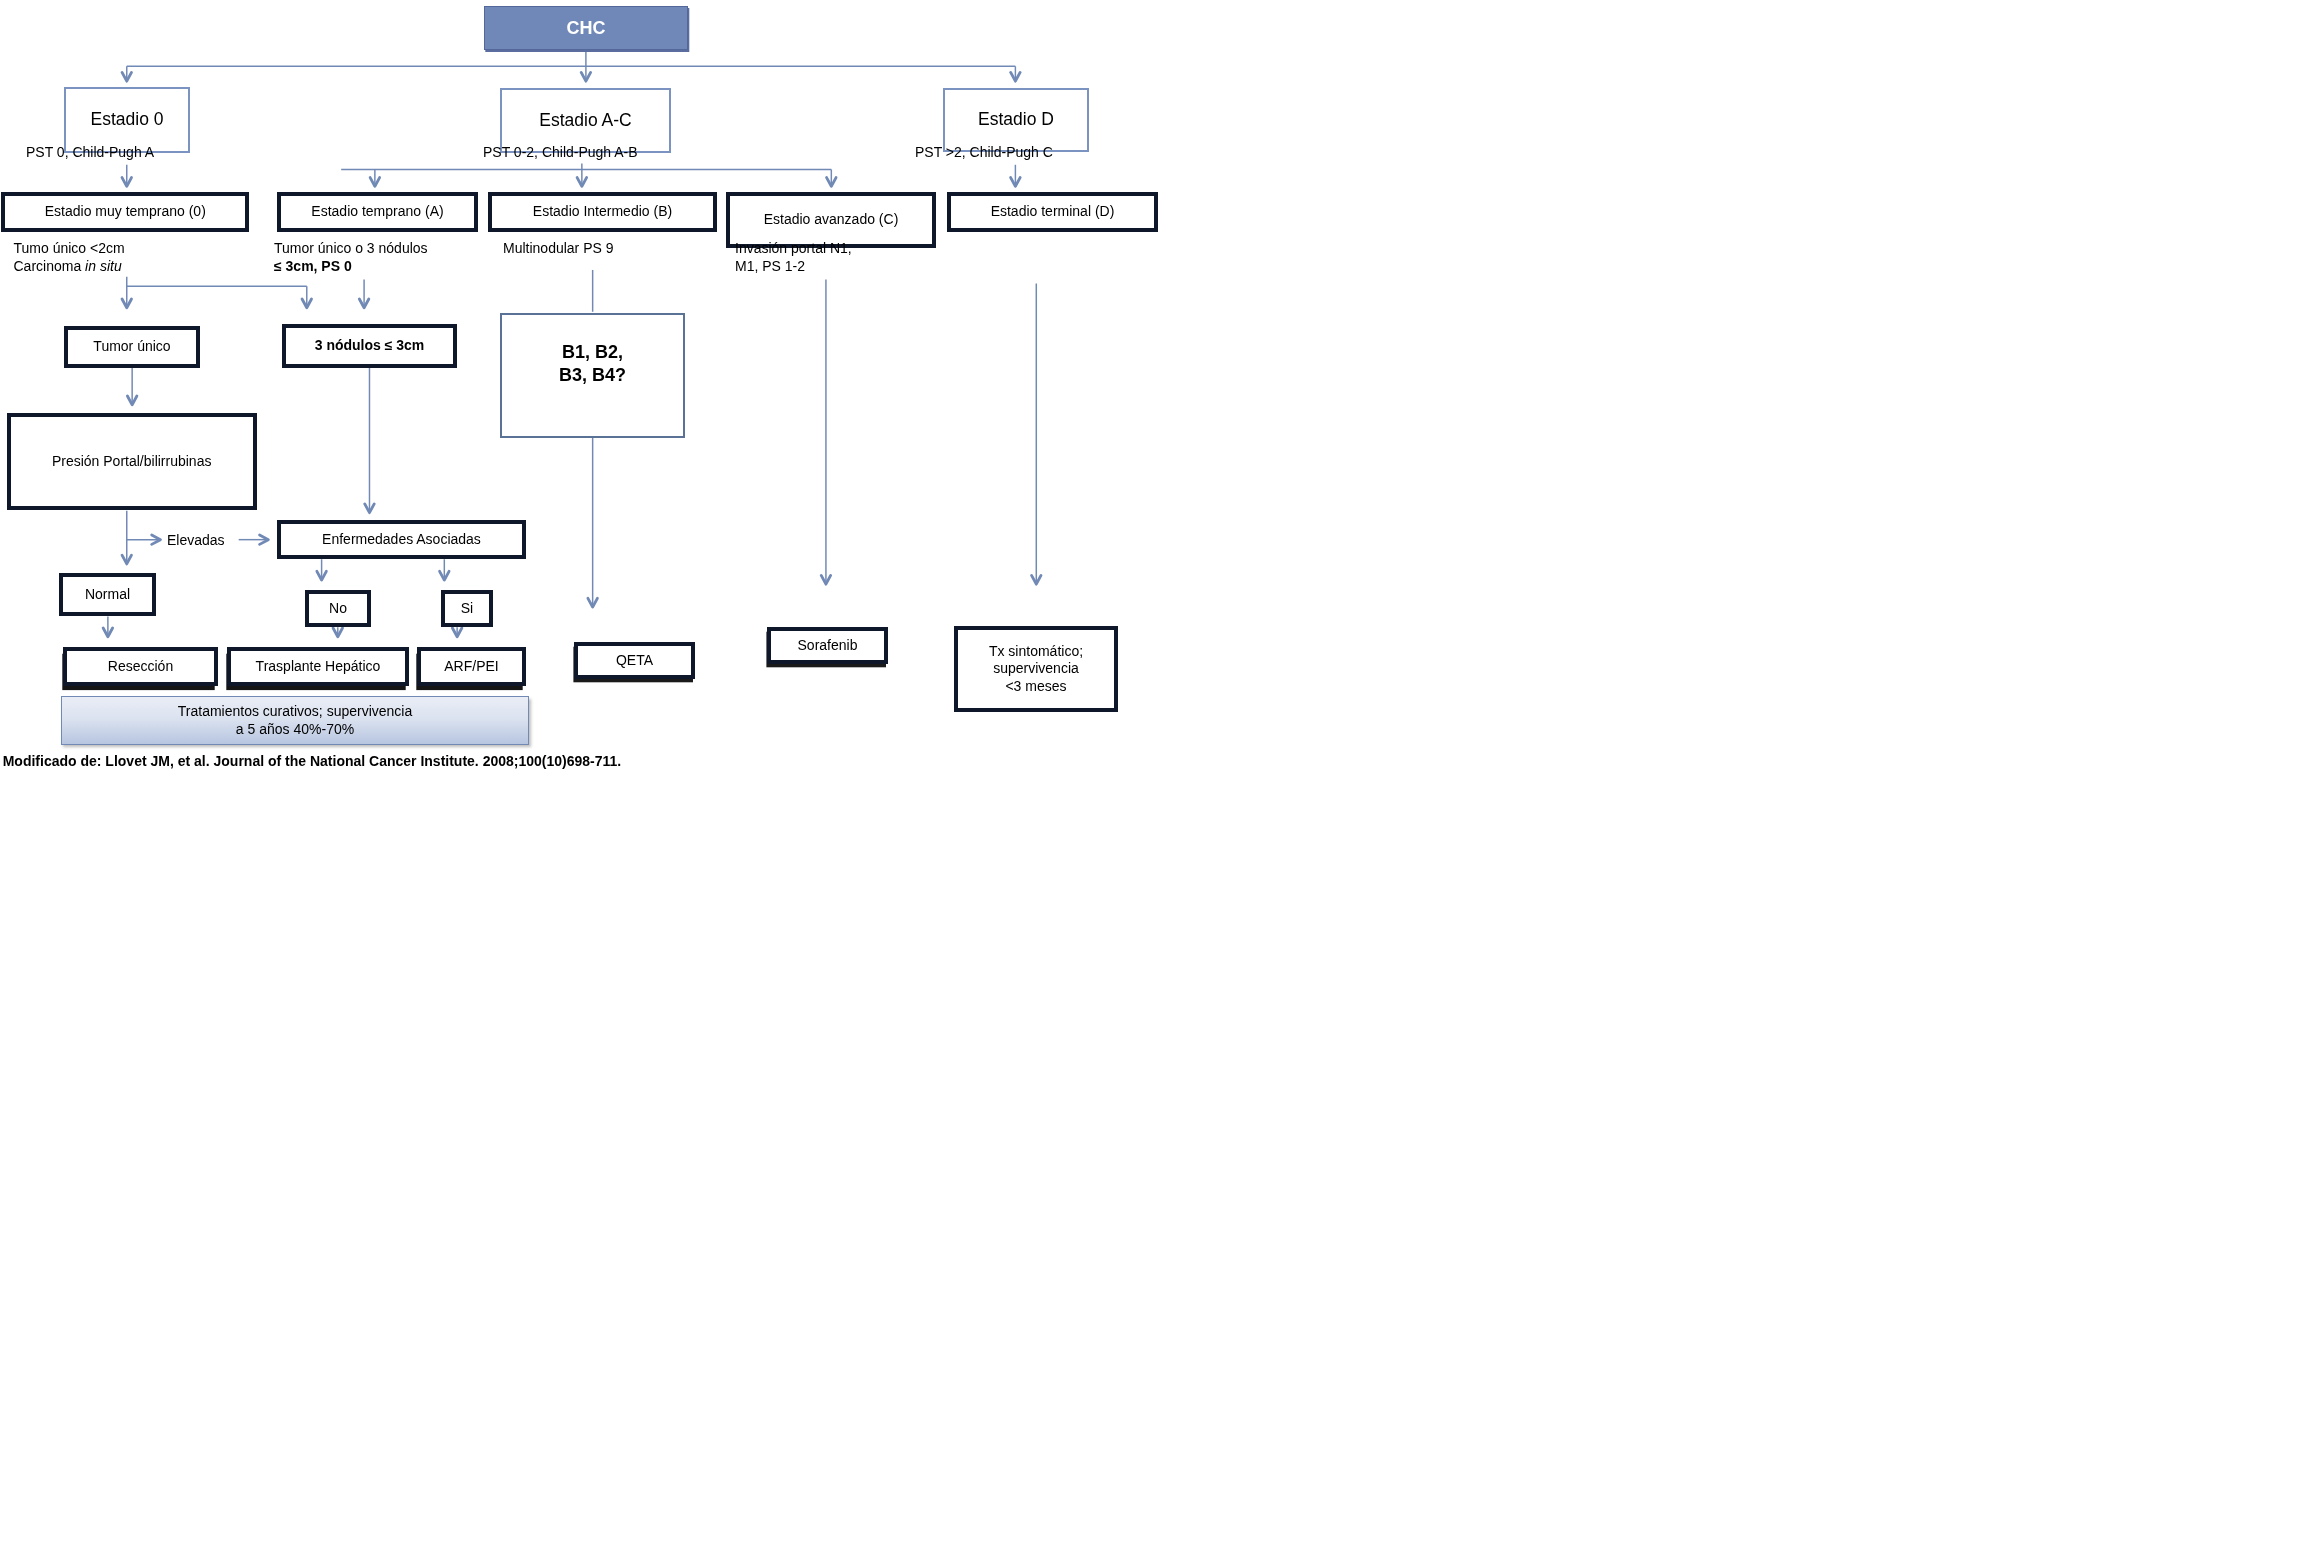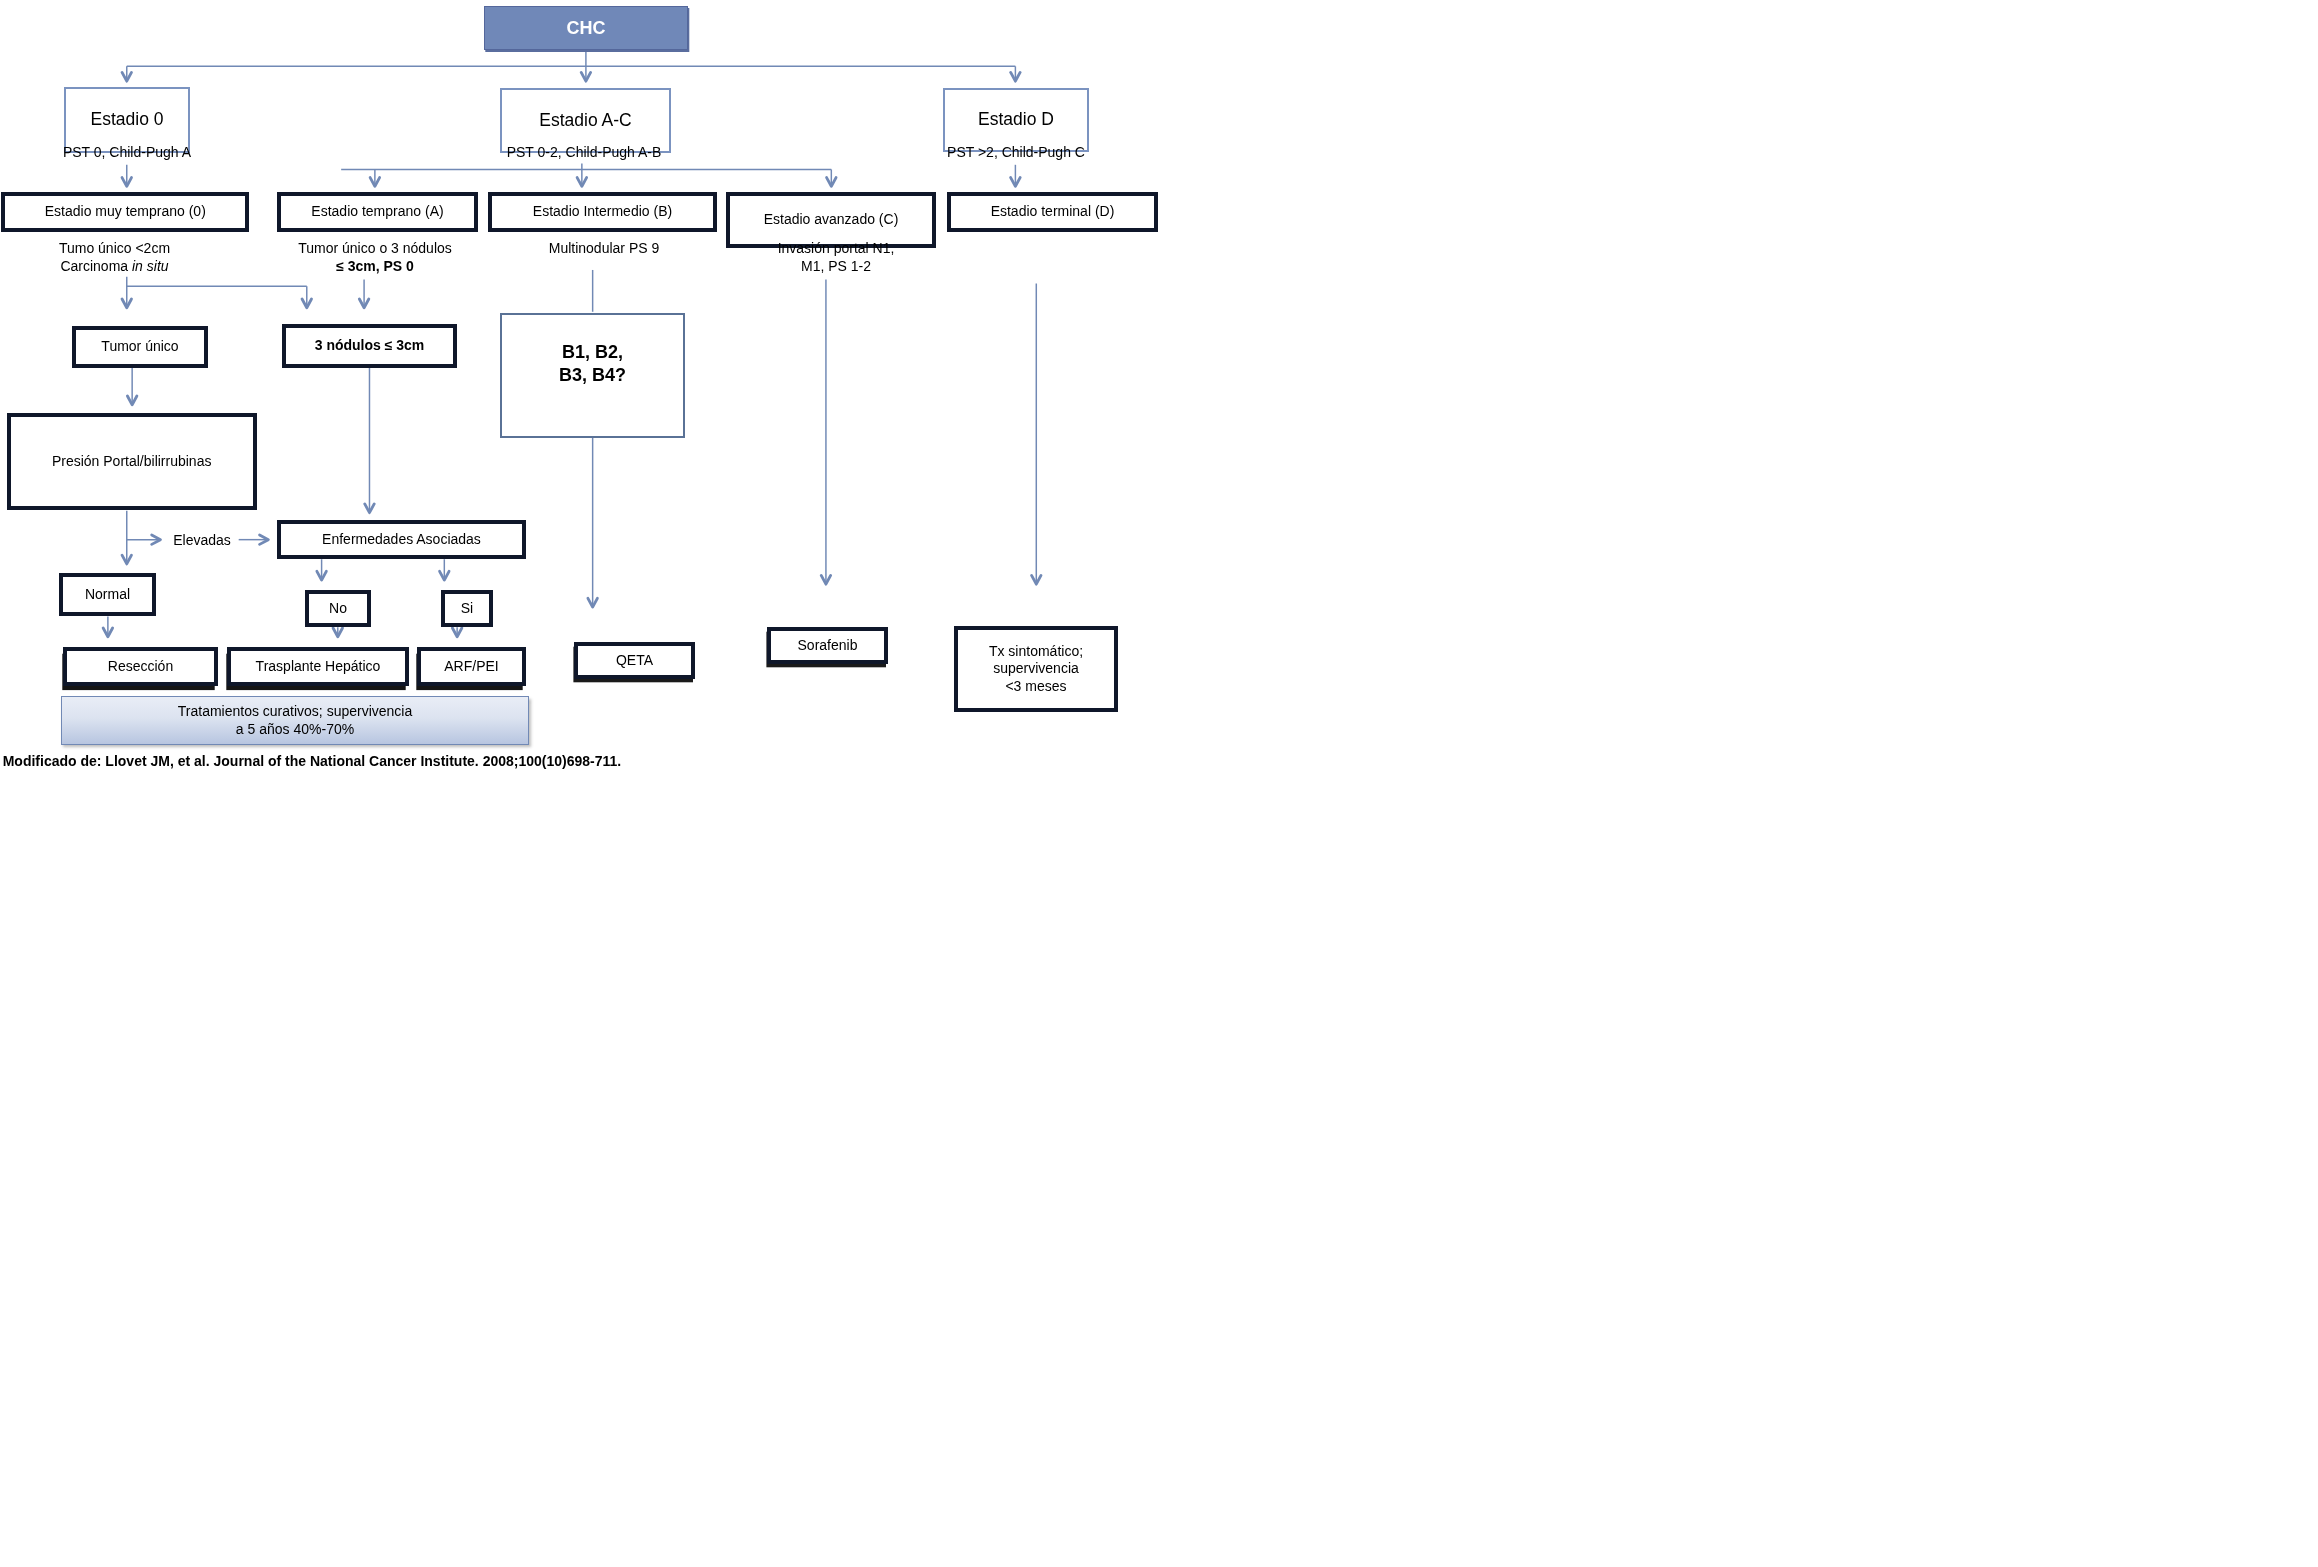--- a/index.html
+++ b/index.html
@@ -29,21 +29,21 @@
   .shadowed-sm{box-shadow:-1.3px 4px 0 -0.7px #1a1a1a;}
   .blue-border{border:2px solid #5a7296;}
   .b1text{font-weight:bold;font-size:18px;align-items:flex-start;padding-top:26px;}
   .grad{
     border:1.3px solid #7189b5;
     background:linear-gradient(to bottom,#e9edf6 0%,#dce3f0 45%,#b7c5e0 100%);
     box-shadow:2px 2.7px 2.7px rgba(110,110,110,.45);
     font-size:14px;
   }
   .label{
-    position:absolute;z-index:2;text-align:center;
+    position:absolute;z-index:2;
     font-size:14px;line-height:1.32;background:transparent;
   }
   .pre{white-space:pre-line;}
   .bold{font-weight:bold;}
   .it{font-style:italic;}
   #caption{
     position:absolute;left:2.7px;top:753px;z-index:2;
     font-size:14px;font-weight:bold;
   }
 </style>
@@ -123,21 +123,21 @@
     <span>Carcinoma </span><span class="it">in situ</span>
   </div>
   <div class="label" style="left:274px;top:239px;width:202px;">
     <span>Tumor único o 3 nódulos</span><br>
     <span class="bold">≤ 3cm, PS 0</span>
   </div>
   <div class="label" style="left:503px;top:239px;width:202px;">Multinodular PS 9</div>
   <div class="label pre" style="left:735px;top:239px;width:202px;">Invasión portal N1,
 M1, PS 1-2</div>
 
-  <div class="node blk" style="left:72px;top:326px;width:136px;height:42px;">Tumor único</div>
+  <div class="node blk" style="left:64px;top:326px;width:136px;height:42px;">Tumor único</div>
   <div class="node blk bold" style="left:282px;top:324px;width:175px;height:44px;">3 nódulos ≤ 3cm</div>
   <div class="node blk" style="left:6.7px;top:413px;width:250px;height:97px;">Presión Portal/bilirrubinas</div>
   <div class="label" style="left:167px;top:531px;width:70px;">Elevadas</div>
   <div class="node blk" style="left:277px;top:520px;width:249px;height:39px;">Enfermedades Asociadas</div>
   <div class="node blk" style="left:59px;top:573px;width:97px;height:43px;">Normal</div>
   <div class="node blk" style="left:305px;top:590px;width:66px;height:37px;">No</div>
   <div class="node blk" style="left:441px;top:590px;width:52px;height:37px;">Si</div>
 
   <div class="node blue-border pre b1text" style="left:500px;top:313px;width:185px;height:125px;justify-content:center;">B1, B2,
 B3, B4?</div>

